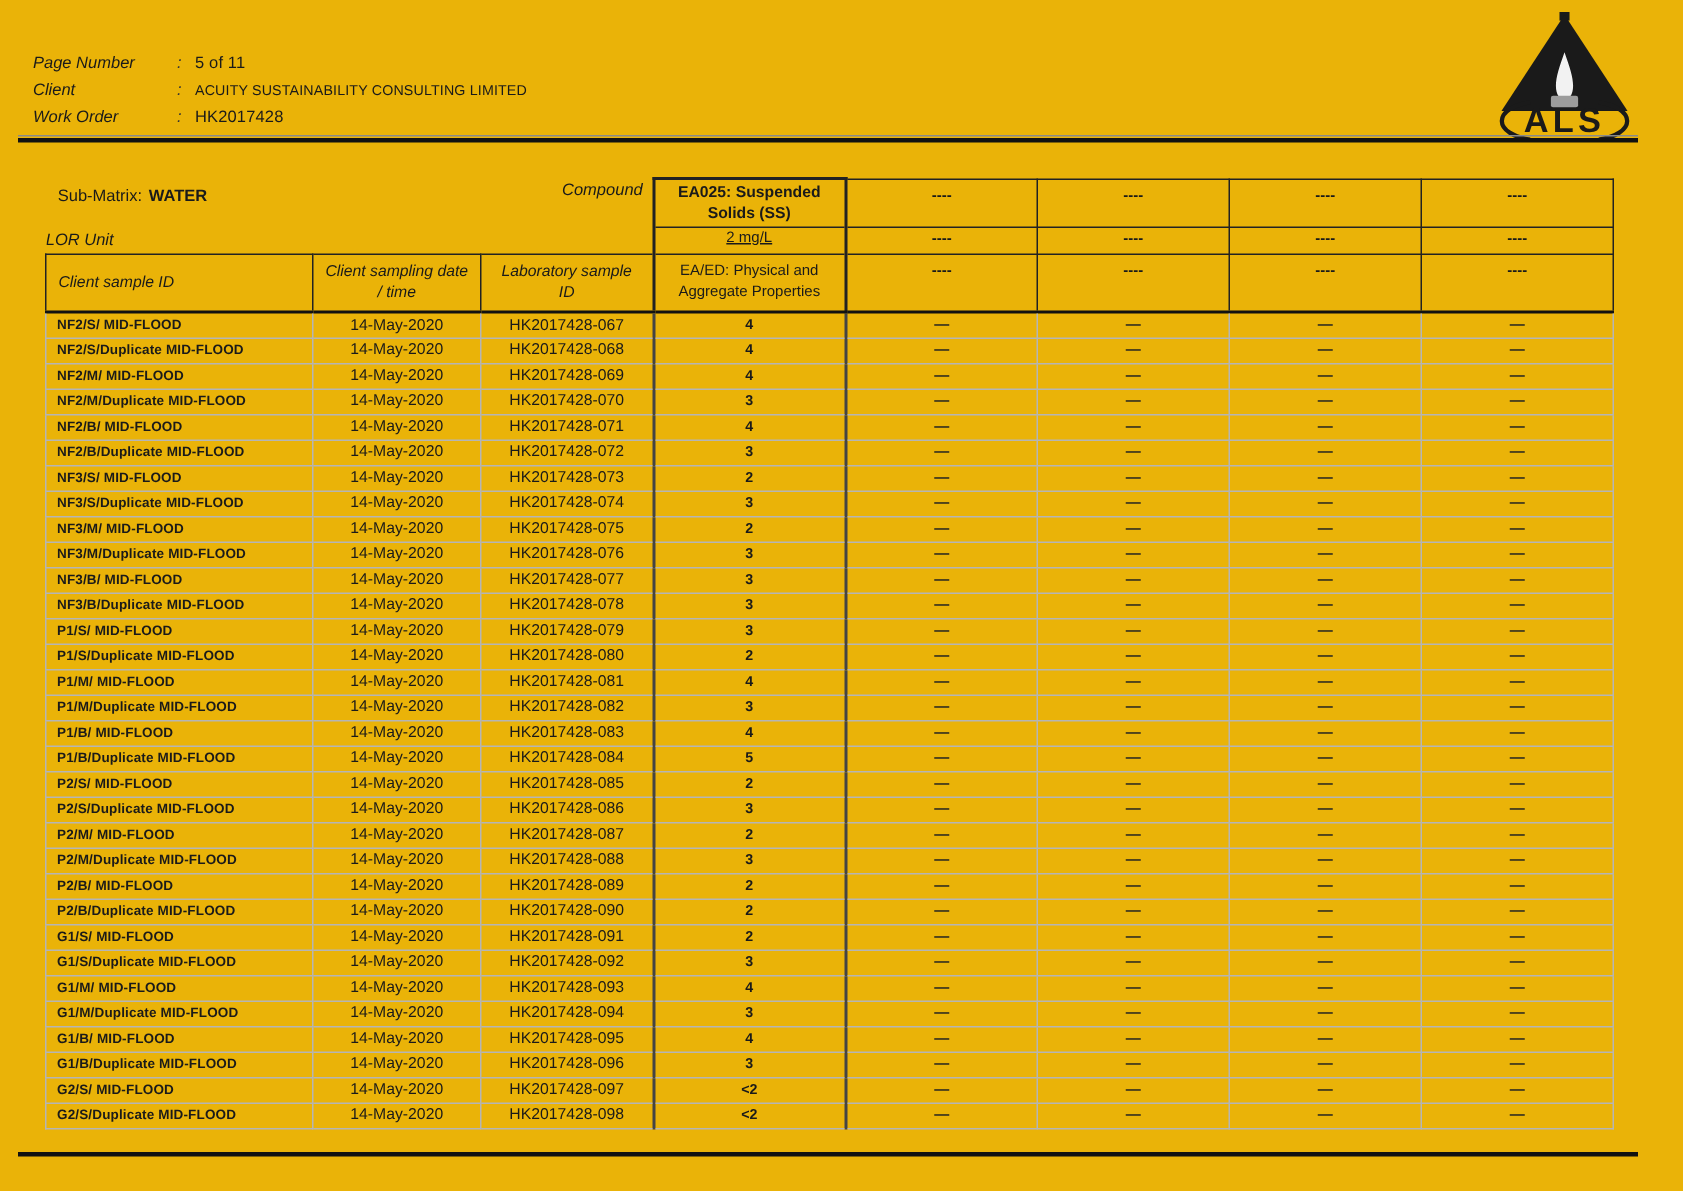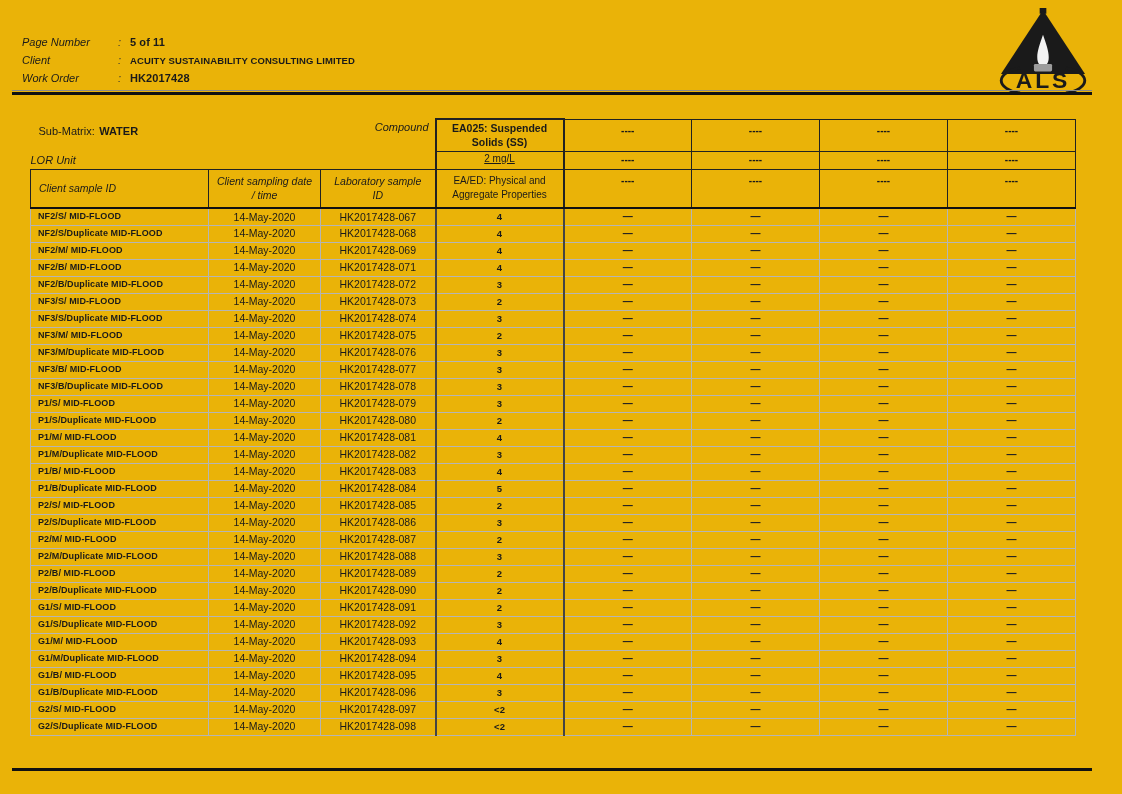--- a/index.html
+++ b/index.html
@@ -5,21 +5,21 @@
   html,body{margin:0;padding:0;background:#e9e9e9;}
   .page{
     position:relative;width:1122px;height:794px;background:#eab308;
     font-family:"Liberation Sans",sans-serif;color:#1a1a1a;overflow:hidden;
   }
   
   .doc-header{position:absolute;left:22px;top:36px;}
   .field-row{display:flex;align-items:baseline;height:18px;}
   .field-label{width:96px;font-style:italic;font-size:11px;}
   .field-sep{width:12px;font-size:11px;font-style:italic;color:#333;}
-  .field-value{font-weight:bold;font-size:11px;letter-spacing:.1px;}
+  .field-value{font-weight:normal;font-size:11px;letter-spacing:.1px;}
   .field-value.small{font-size:9.5px;}
   
   .logo{position:absolute;left:995px;top:8px;width:96px;height:86px;}
   
   .top-rule{position:absolute;left:12px;top:90px;width:1080px;}
   .top-rule .thin{height:1px;background:#8a8a8a;margin-bottom:1px;}
   .top-rule .thick{height:3px;background:#111;}
   .bottom-rule{position:absolute;left:12px;top:768px;width:1080px;height:3px;background:#111;}
   
   table.report{
@@ -181,20 +181,30 @@
     <td class="d d-id">NF2/M/ MID-FLOOD</td>
     <td class="d">14-May-2020</td>
     <td class="d">HK2017428-069</td>
     <td class="d d-val ea-d">4</td>
     <td class="d d-dash">—</td>
     <td class="d d-dash">—</td>
     <td class="d d-dash">—</td>
     <td class="d d-dash">—</td>
   </tr>
         <tr class="data-row">
+    <td class="d d-id">NF2/M/Duplicate MID-FLOOD</td>
+    <td class="d">14-May-2020</td>
+    <td class="d">HK2017428-070</td>
+    <td class="d d-val ea-d">3</td>
+    <td class="d d-dash">—</td>
+    <td class="d d-dash">—</td>
+    <td class="d d-dash">—</td>
+    <td class="d d-dash">—</td>
+  </tr>
+        <tr class="data-row">
     <td class="d d-id">NF2/B/ MID-FLOOD</td>
     <td class="d">14-May-2020</td>
     <td class="d">HK2017428-071</td>
     <td class="d d-val ea-d">4</td>
     <td class="d d-dash">—</td>
     <td class="d d-dash">—</td>
     <td class="d d-dash">—</td>
     <td class="d d-dash">—</td>
   </tr>
         <tr class="data-row">

